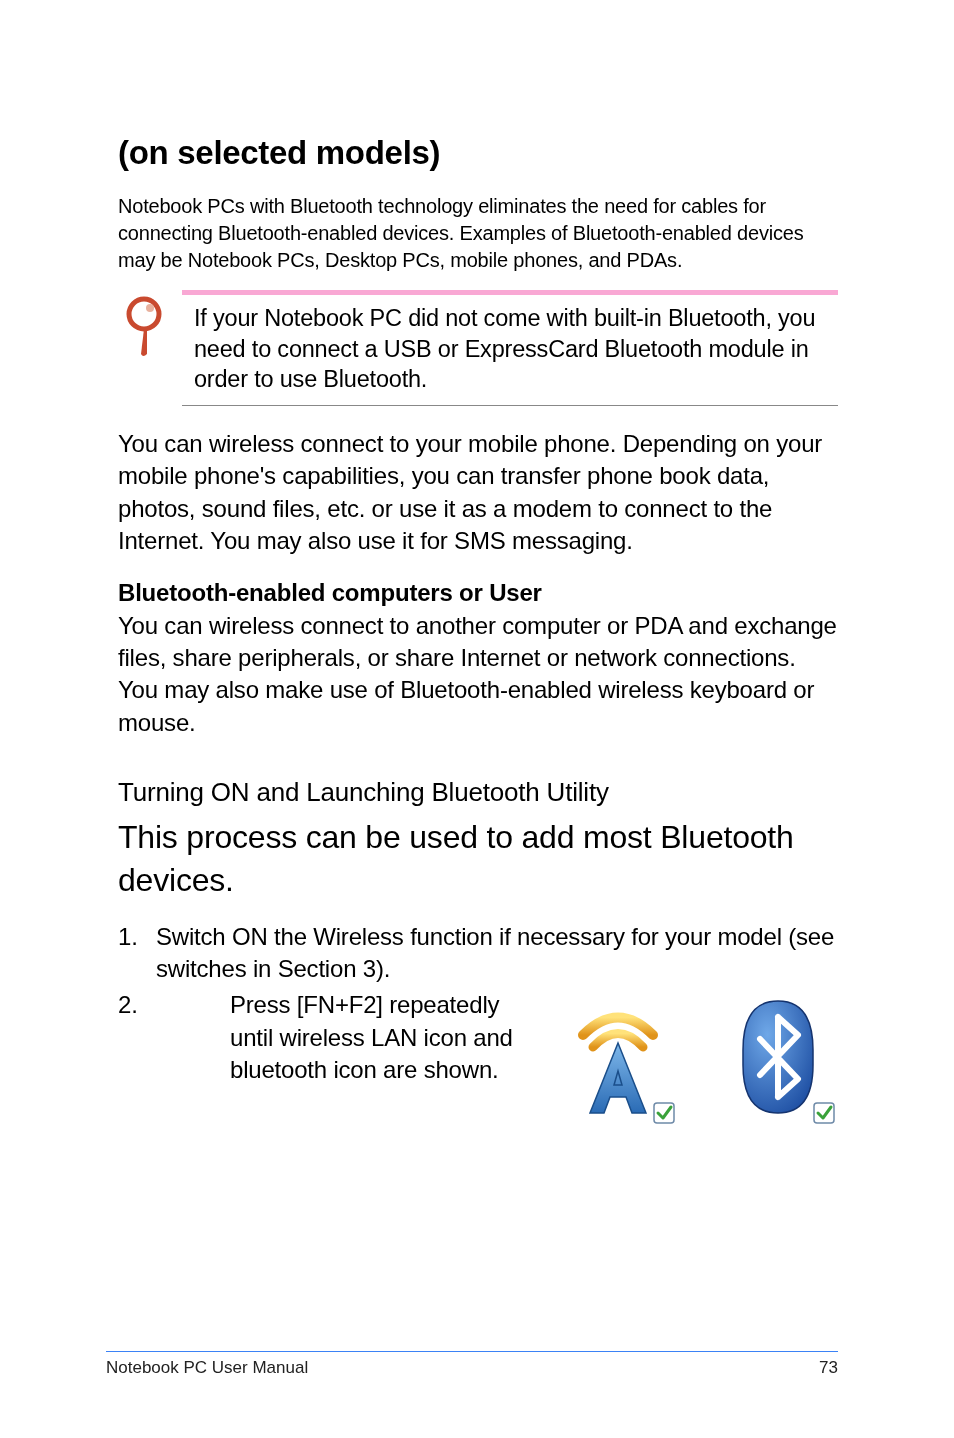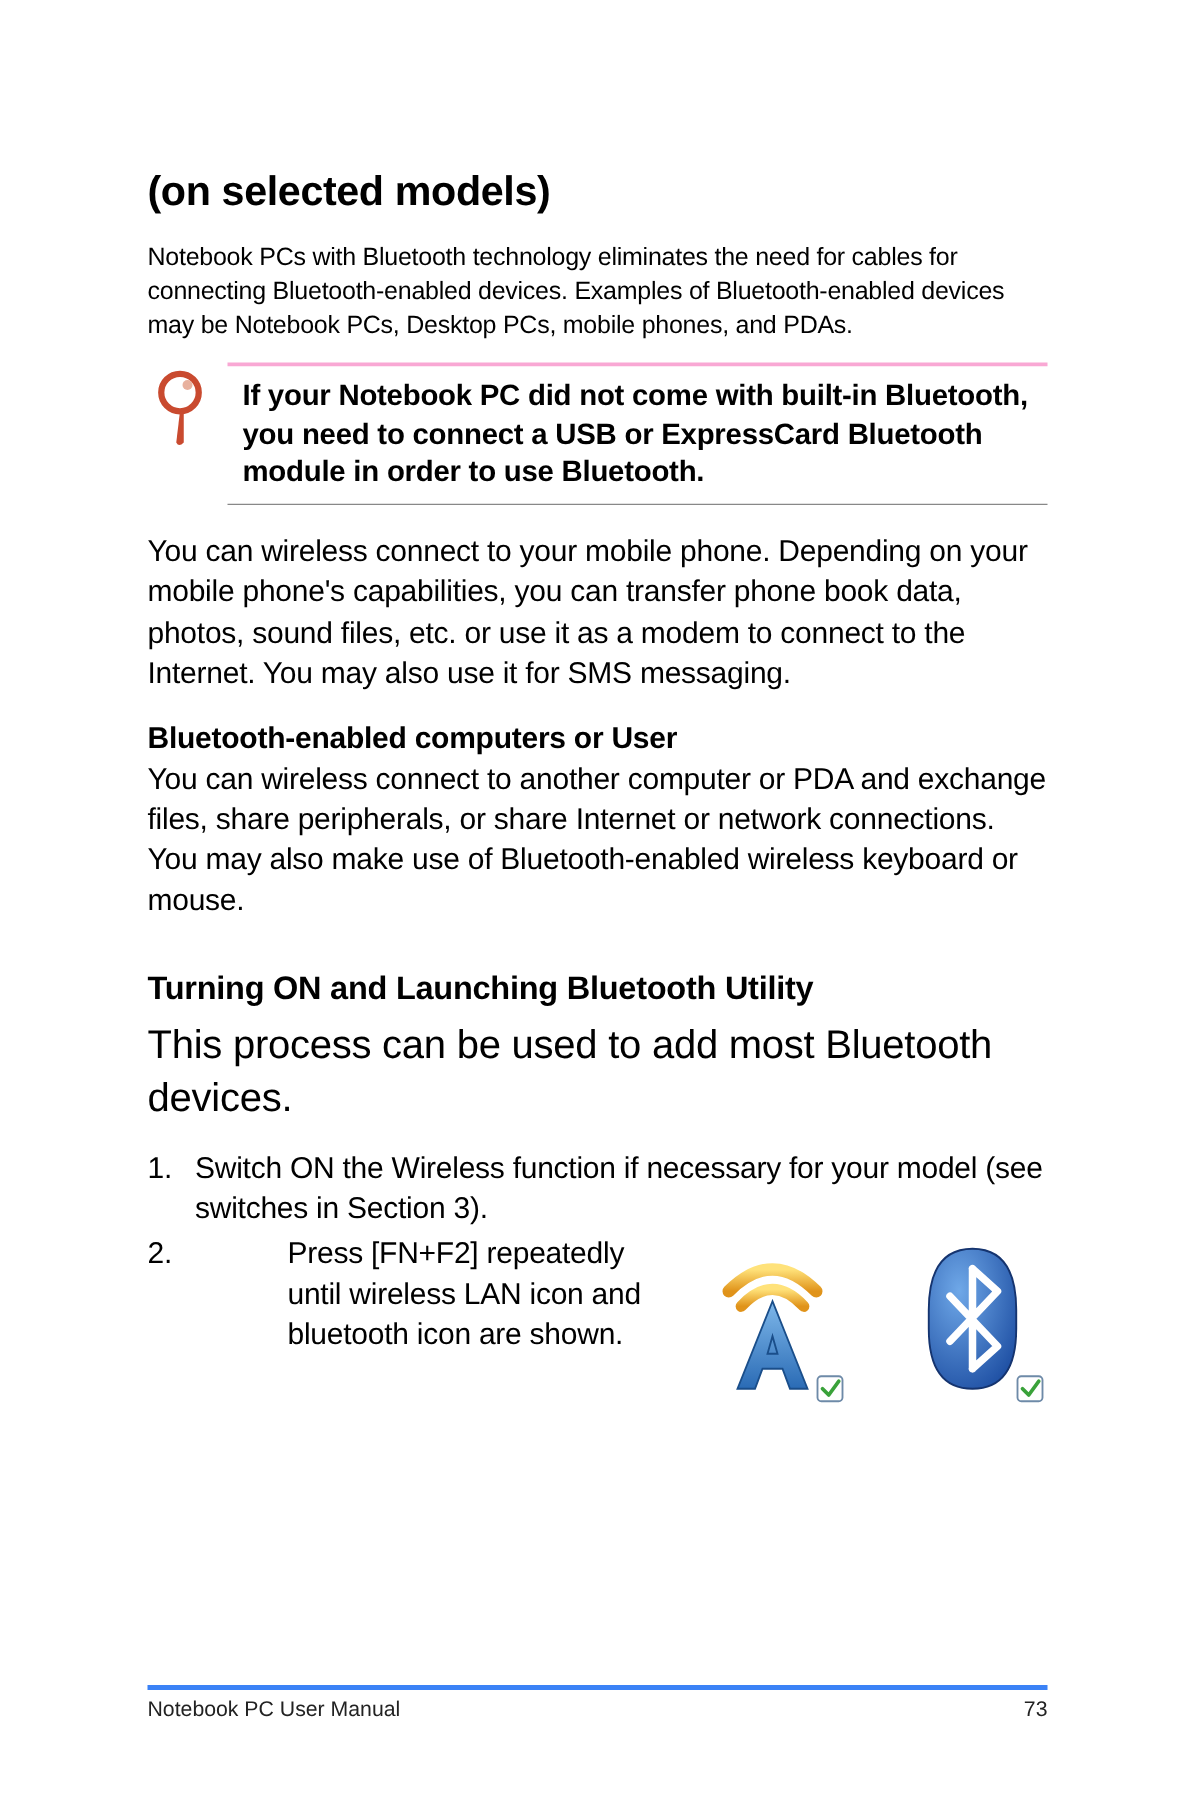--- a/index.html
+++ b/index.html
@@ -35,45 +35,44 @@
       margin-top: 4px;
       margin-bottom: 22px;
     }
     .note-icon {
       flex: 0 0 64px;
       padding-top: 6px;
       padding-left: 6px;
     }
     .note-text-wrap {
       flex: 1;
-      border-top: 3px solid #f9a8d4;
+      border-top: 5px solid #f9a8d4;
       border-bottom: 1px solid #888;
       padding: 8px 0 10px 12px;
-      font-weight: bold;
     }
     .note-text {
       font-size: 23.5px;
       line-height: 1.3;
       letter-spacing: -0.2px;
     }
     .subhead-bold {
       font-size: 24px;
       font-weight: 700;
       margin-bottom: 0;
       letter-spacing: -0.2px;
     }
     .body-block {
       font-size: 24px;
       line-height: 1.35;
       margin-bottom: 20px;
       letter-spacing: -0.2px;
     }
     .section-h3 {
       font-size: 26px;
-      font-weight: 700;
+      font-weight: 400;
       margin-top: 38px;
       margin-bottom: 8px;
       letter-spacing: -0.2px;
     }
     .intro-line {
       font-size: 32px;
       line-height: 1.35;
       margin-bottom: 18px;
       letter-spacing: -0.2px;
     }
@@ -104,23 +103,23 @@
     }
     .icons-col {
       display: flex;
       gap: 40px;
       padding-left: 28px;
       padding-top: 6px;
     }
     .footer {
       position: absolute;
       bottom: 60px;
-      left: 118px;
+      left: 106px;
       right: 116px;
-      border-top: 4px solid #3b82f6;
+      border-top: 1px solid #3b82f6;
       padding-top: 6px;
       display: flex;
       justify-content: space-between;
       font-size: 17px;
       color: #222;
     }
   </style>
 </head>
 <body>
 

